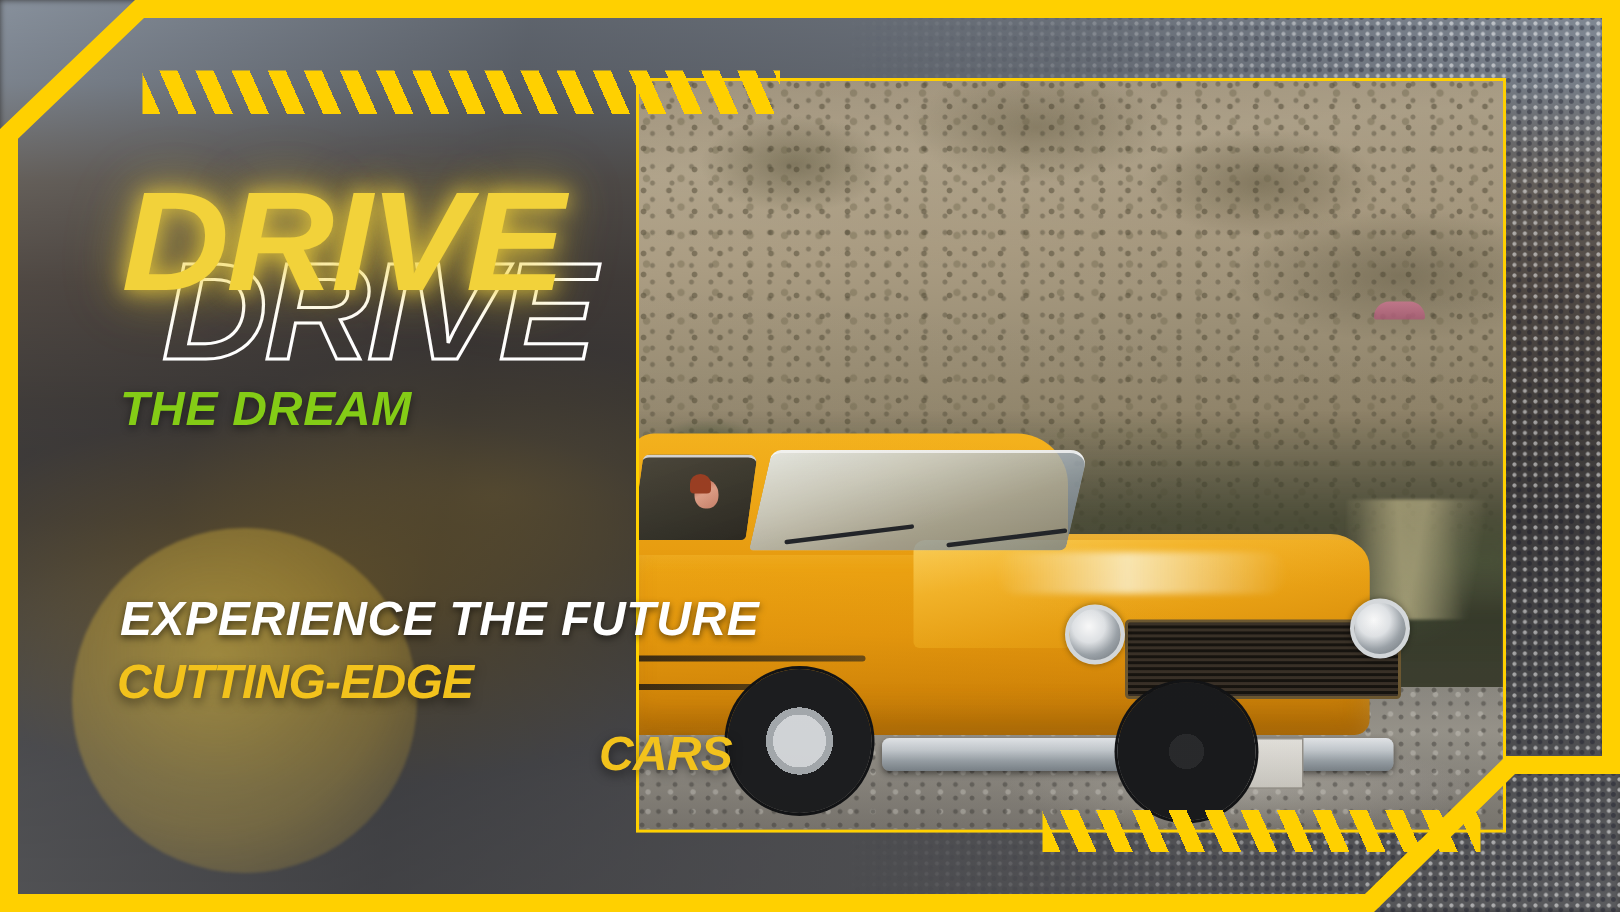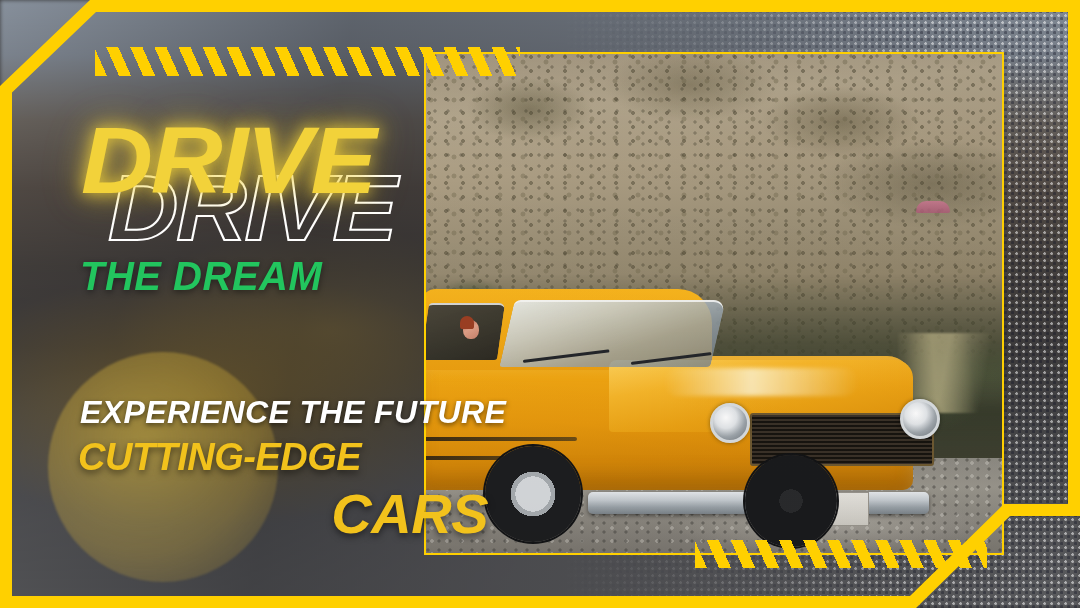--- a/index.html
+++ b/index.html
@@ -271,50 +271,50 @@
     transform-origin:left center;
     white-space:nowrap;
     text-shadow:
       0 0 14px rgba(242,210,58,.85),
       0 0 28px rgba(242,210,58,.55),
       0 0 44px rgba(242,210,58,.30);
   }
 
   .the-dream{
     position:absolute; left:64px; top:256px;
-    font-size:40px; font-weight:bold; font-style:italic;
+    font-size:32px; font-weight:bold; font-style:italic;
     letter-spacing:.5px;
-    color:#22c55e;
+    color:#84cc16;
     line-height:1;
     white-space:nowrap;
     text-shadow:0 2px 6px rgba(0,0,0,.45);
   }
 
   .experience{
     position:absolute; left:64px; top:396px;
     font-size:32px; font-weight:bold; font-style:italic;
     letter-spacing:.4px;
     color:#ffffff;
     line-height:1;
     white-space:nowrap;
     text-shadow:0 2px 5px rgba(0,0,0,.55);
   }
   .cutting-edge{
     position:absolute; left:62px; top:438px;
-    font-size:38px; font-weight:bold; font-style:italic;
+    font-size:32px; font-weight:bold; font-style:italic;
     letter-spacing:-.5px;
     color:#F2C21C;
     line-height:1;
     white-space:nowrap;
     text-shadow:0 3px 7px rgba(0,0,0,.5);
   }
   .cars{
     position:absolute; right:8px; top:486px;
     width:414px; text-align:right;
-    font-size:56px; font-weight:bold; font-style:italic;
+    font-size:32px; font-weight:bold; font-style:italic;
     letter-spacing:-.5px;
     color:#F2C21C;
     line-height:1;
     white-space:nowrap;
     text-shadow:0 3px 7px rgba(0,0,0,.5);
   }
 </style>
 </head>
 <body>
 

